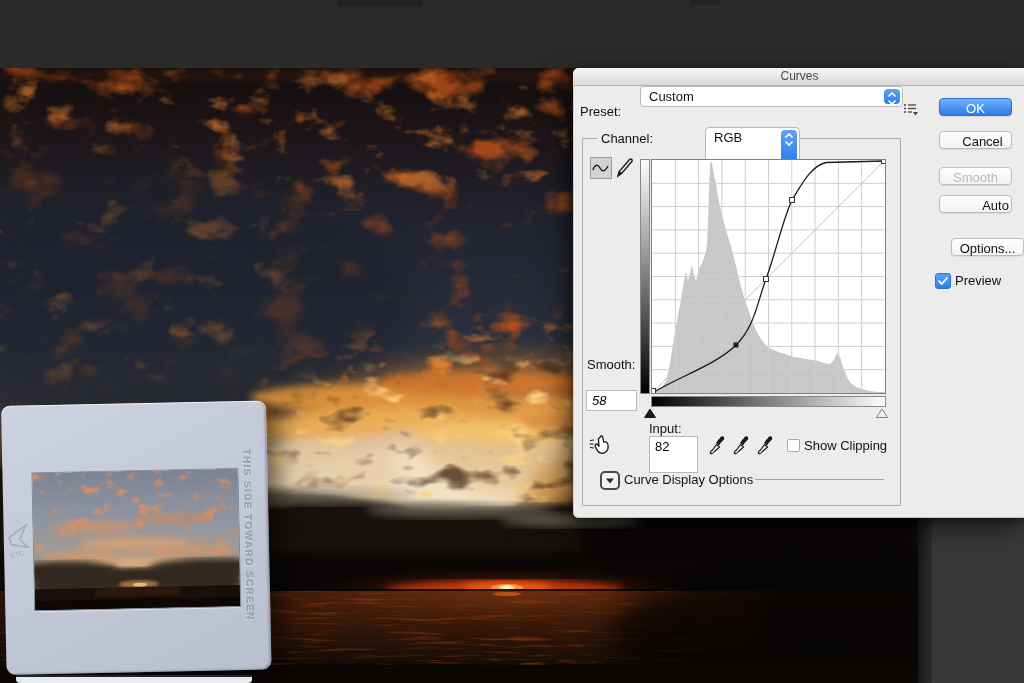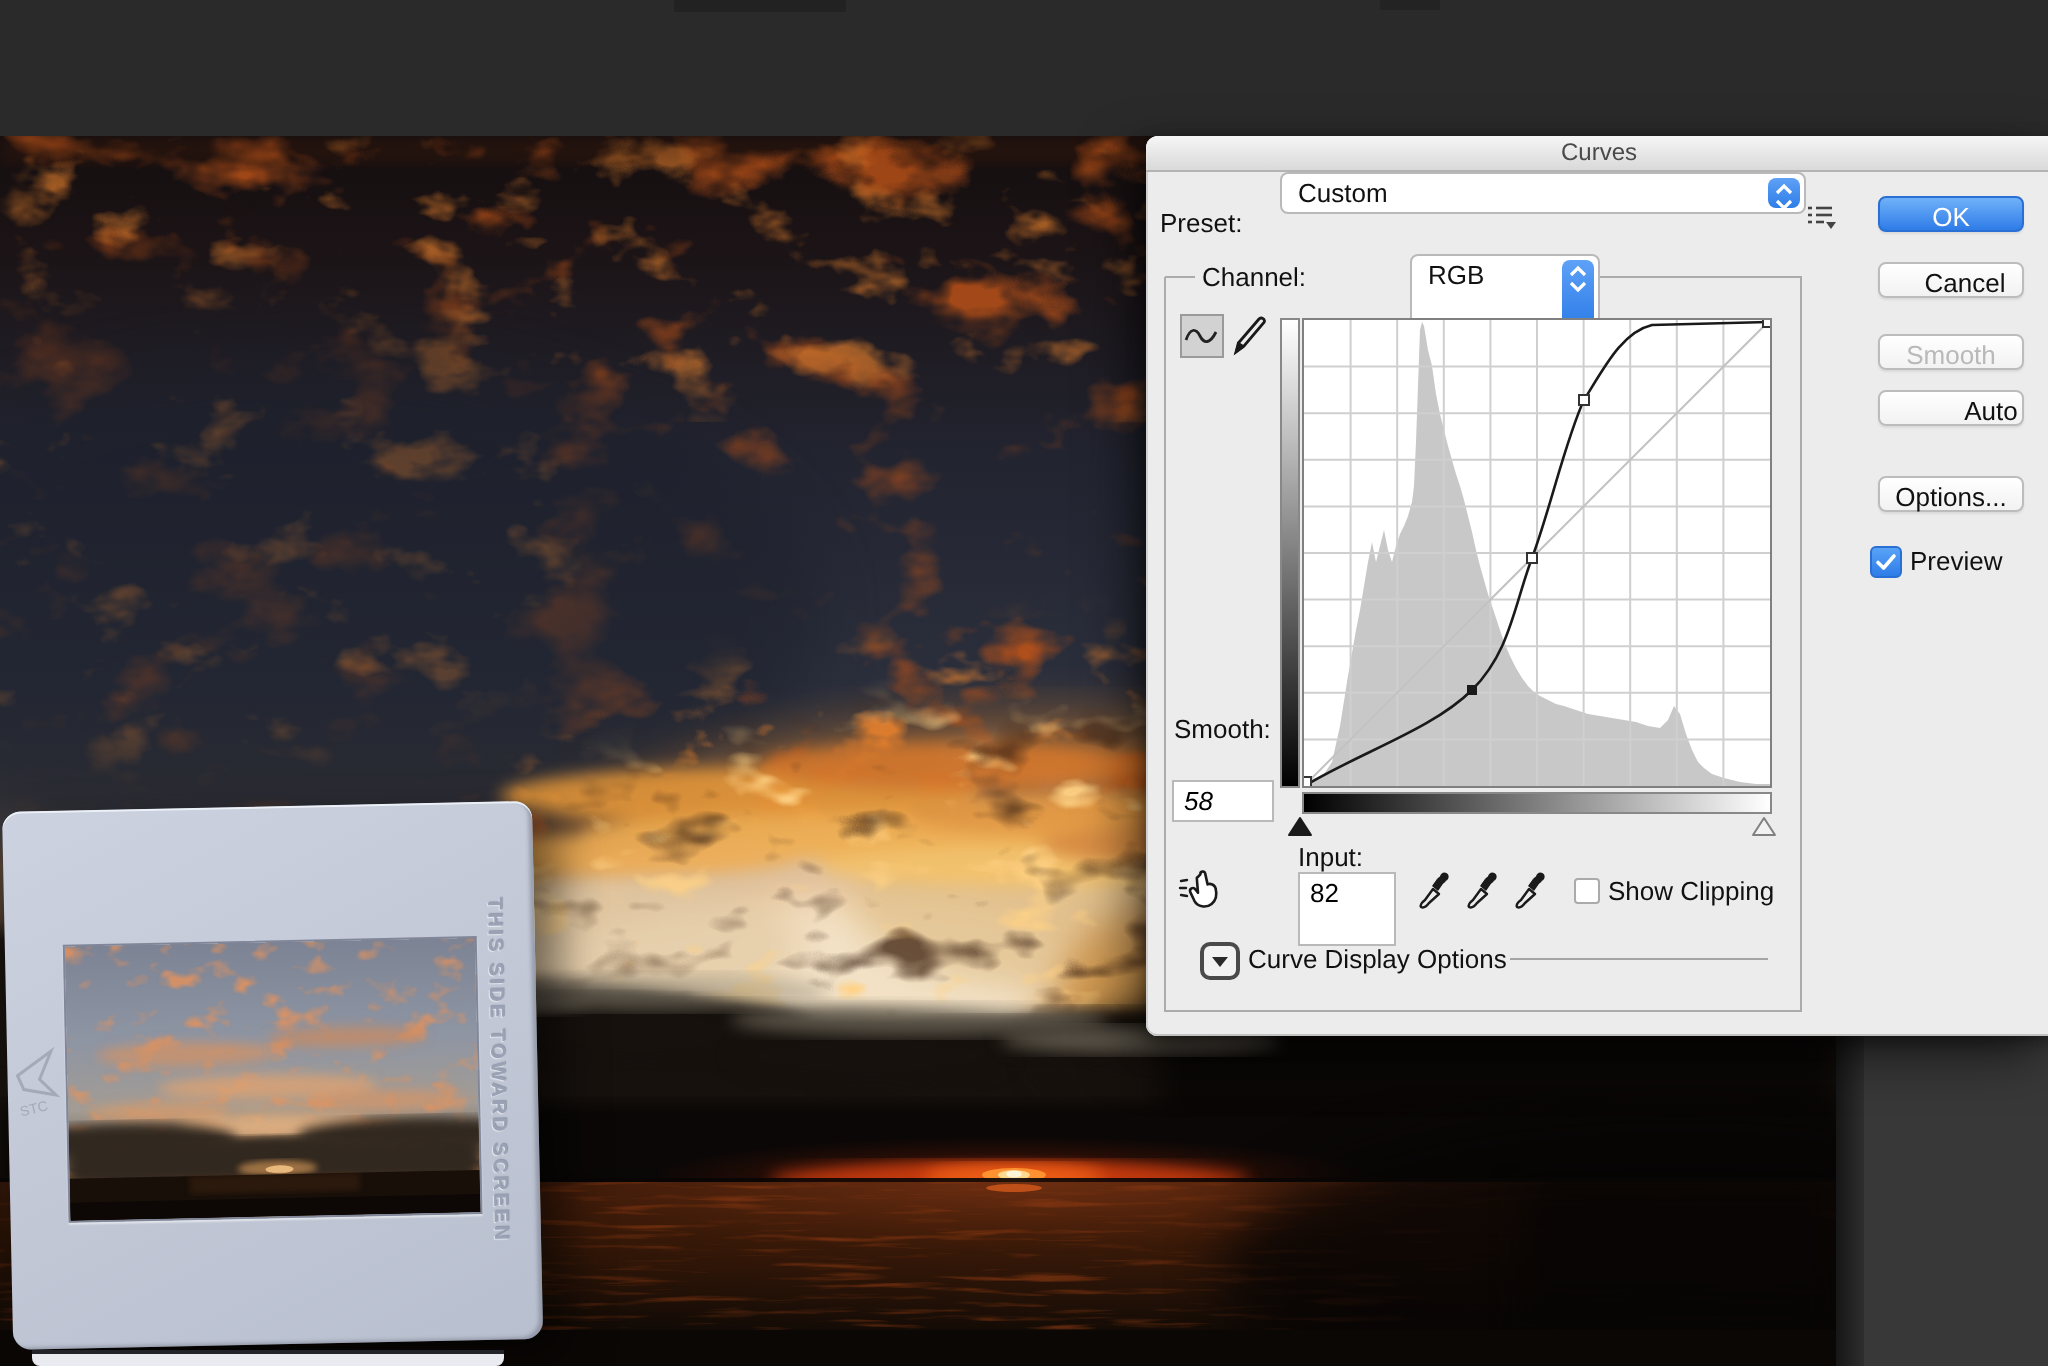--- a/index.html
+++ b/index.html
@@ -336,21 +336,21 @@
           <line x1="5" y1="9" x2="9" y2="9"></line>
         </g>
         <path d="M10 9 l5 0 l-2.5 3.5 z" fill="#444"></path>
       </svg>
   </div>
 
   <div class="btn" style="top:30px;background:linear-gradient(#6fb1f9,#2f7ce8);border-color:#2a6fd4;color:#fff;">OK</div>
   <div class="btn" style="top:63px;padding-left:14px;">Cancel</div>
   <div class="btn" style="top:99px;color:#b9b9b9;">Smooth</div>
   <div class="btn" style="top:127px;padding-left:40px;">Auto</div>
-  <div class="btn" style="top:170px;">Options...</div>
+  <div class="btn" style="top:170px;margin-left:12px;">Options...</div>
   <div style="position:absolute;left:362px;top:205px;width:16px;height:16px;background:linear-gradient(#59a3f7,#2e7de8);border-radius:3px;border:1px solid #2a6fd4;box-sizing:border-box;">
     <svg width="14" height="14" viewBox="0 0 14 14">
         <path d="M3 7.2 L5.8 10 L11 4" fill="none" stroke="#fff" stroke-width="1.8" stroke-linecap="round" stroke-linejoin="round"></path>
       </svg>
   </div>
   <div class="lbl" style="left:382px;top:205px;font-size:13px;">Preview</div>
 
   <svg style="position:absolute;left:0;top:0;" width="453" height="450" viewBox="0 0 453 450">
     <g fill="none" stroke="#ababab" stroke-width="1">
       <path d="M9.5 70.5 L9.5 437.5 L327.5 437.5 L327.5 70.5 L184.5 70.5"></path>

